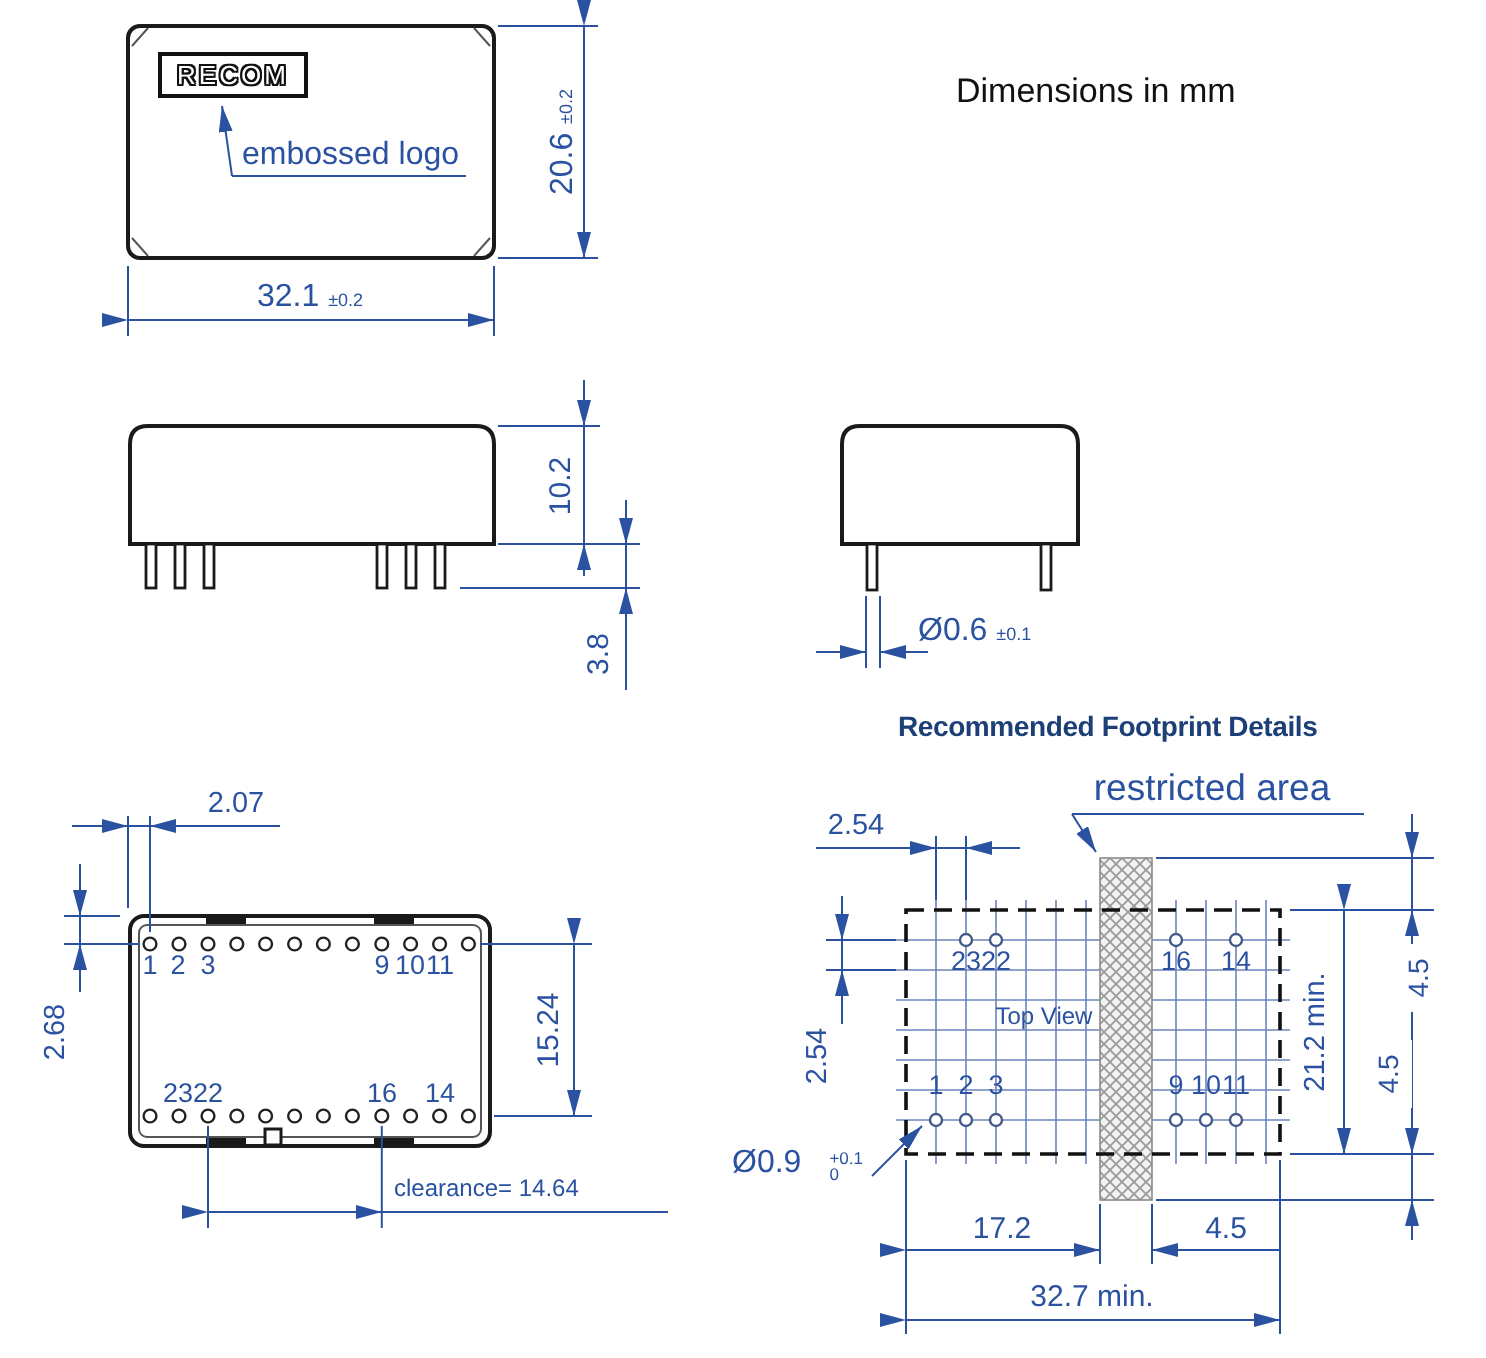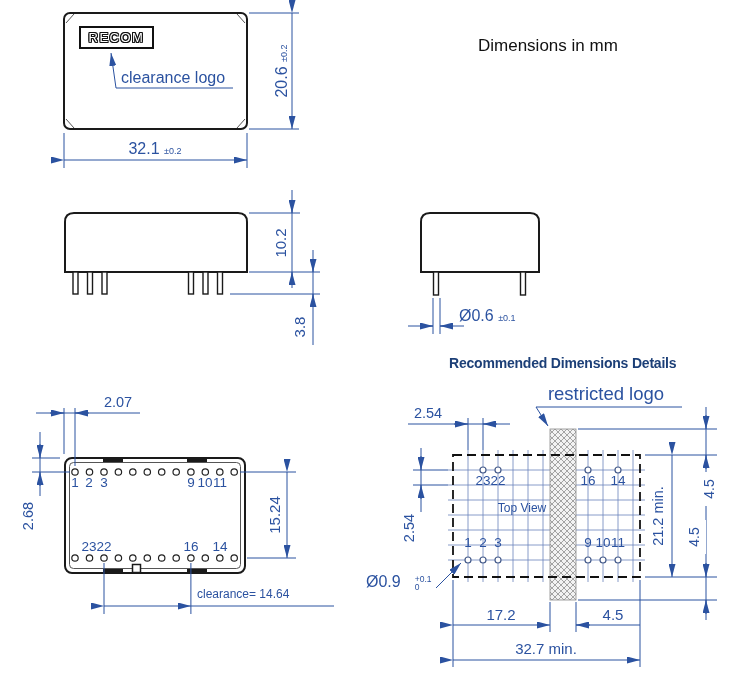--- a/index.html
+++ b/index.html
@@ -226,21 +226,21 @@
     <line x1="453" y1="660" x2="640" y2="660" marker-start="url(#arr)" marker-end="url(#arr)"></line>
     <line x1="436" y1="588" x2="461" y2="563" marker-end="url(#arr)"></line>
   </g>
 </svg>
 
 <div class="lbl note" style="left:478px;top:36px">Dimensions in mm</div>
 
 <div class="logo-box">
   <span class="logo-text">RECOM</span>
 </div>
-<div class="lbl" style="left:121px;top:69px;font-size:16px">clearance logo</div>
+<div class="lbl" style="left:121px;top:69px;font-size:16px">embossed logo</div>
 <div class="lbl ctr" style="left:105px;top:140px;width:100px;font-size:16px">
   <span>32.1</span> <span class="tol">±0.2</span>
 </div>
 <div class="lbl ctr rot" style="left:233px;top:61px;width:100px;font-size:16px">
   <span>20.6</span> <span class="tol">±0.2</span>
 </div>
 
 <div class="lbl ctr rot" style="left:232px;top:233px;width:100px">10.2</div>
 <div class="lbl ctr rot" style="left:251px;top:317px;width:100px">3.8</div>
 
@@ -257,22 +257,22 @@
 <div class="pin" style="left:79px;top:476px">2</div>
 <div class="pin" style="left:94px;top:476px">3</div>
 <div class="pin" style="left:181px;top:476px">9</div>
 <div class="pin" style="left:195px;top:476px">10</div>
 <div class="pin" style="left:210px;top:476px">11</div>
 <div class="pin" style="left:79px;top:540px">23</div>
 <div class="pin" style="left:94px;top:540px">22</div>
 <div class="pin" style="left:181px;top:540px">16</div>
 <div class="pin" style="left:210px;top:540px">14</div>
 
-<div class="lbl ctr fp-title" style="left:449px;top:355px;width:202px">Recommended Dimensions Details</div>
-<div class="lbl ctr restricted" style="left:535px;top:383px;width:142px">restricted logo</div>
+<div class="lbl ctr fp-title" style="left:449px;top:355px;width:202px">Recommended Footprint Details</div>
+<div class="lbl ctr restricted" style="left:535px;top:383px;width:142px">restricted area</div>
 <div class="lbl ctr" style="left:388px;top:405px;width:80px;font-size:14.5px">2.54</div>
 <div class="lbl ctr rot" style="left:371px;top:518px;width:80px;font-size:14.5px">2.54</div>
 <div class="lbl ctr topview" style="left:492px;top:502px;width:60px">Top View</div>
 <div class="lbl dia" style="left:366px;top:573px;font-size:16px">
   <span>Ø0.9</span>
   <span class="stack">
     <span>+0.1</span>
     <span>0</span>
   </span>
 </div>

